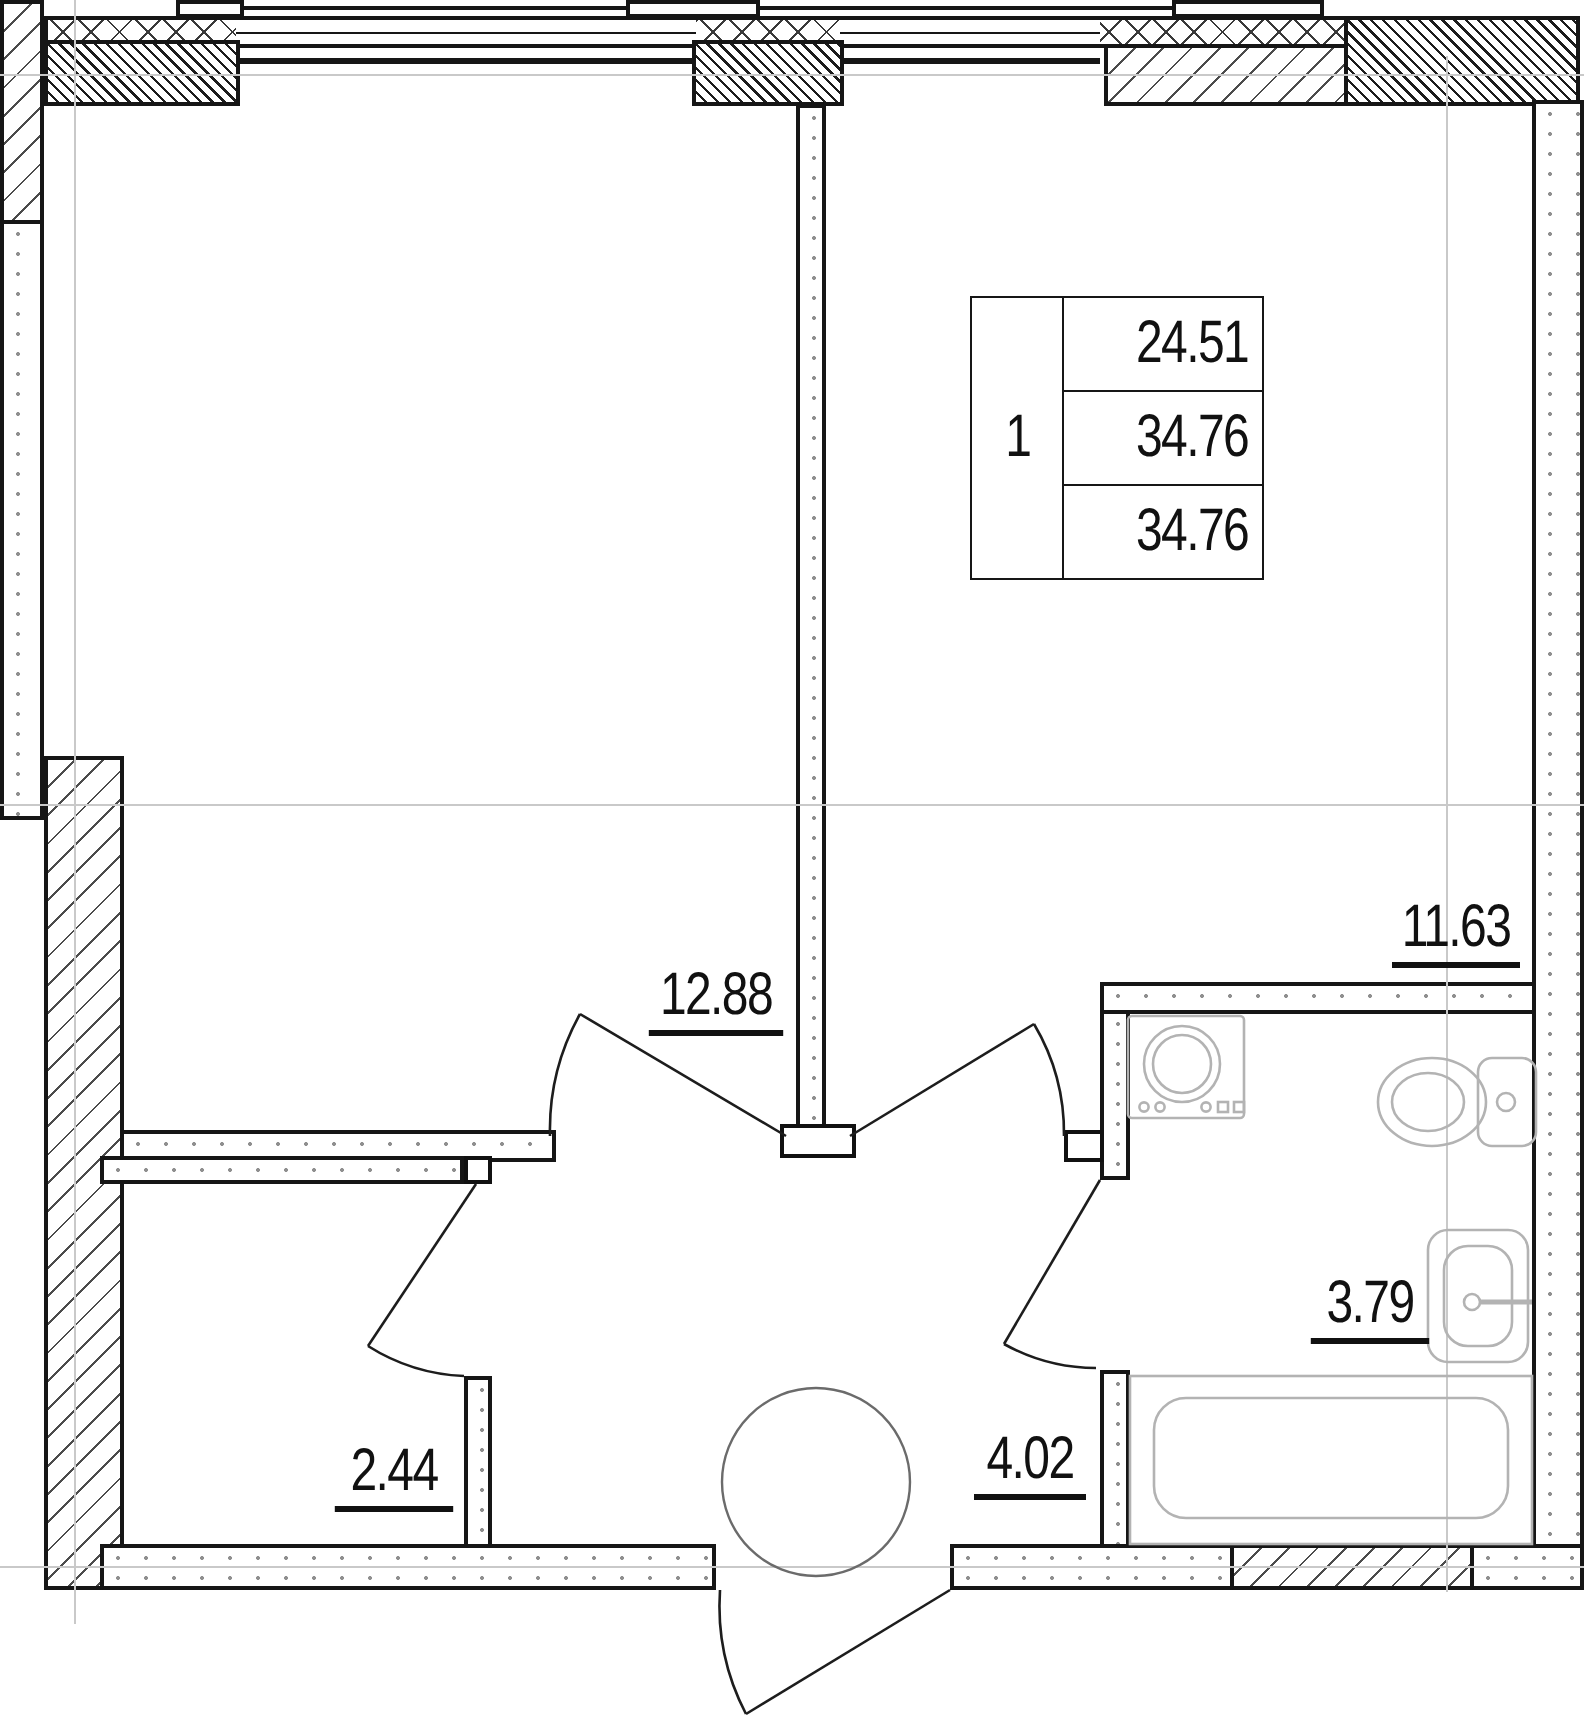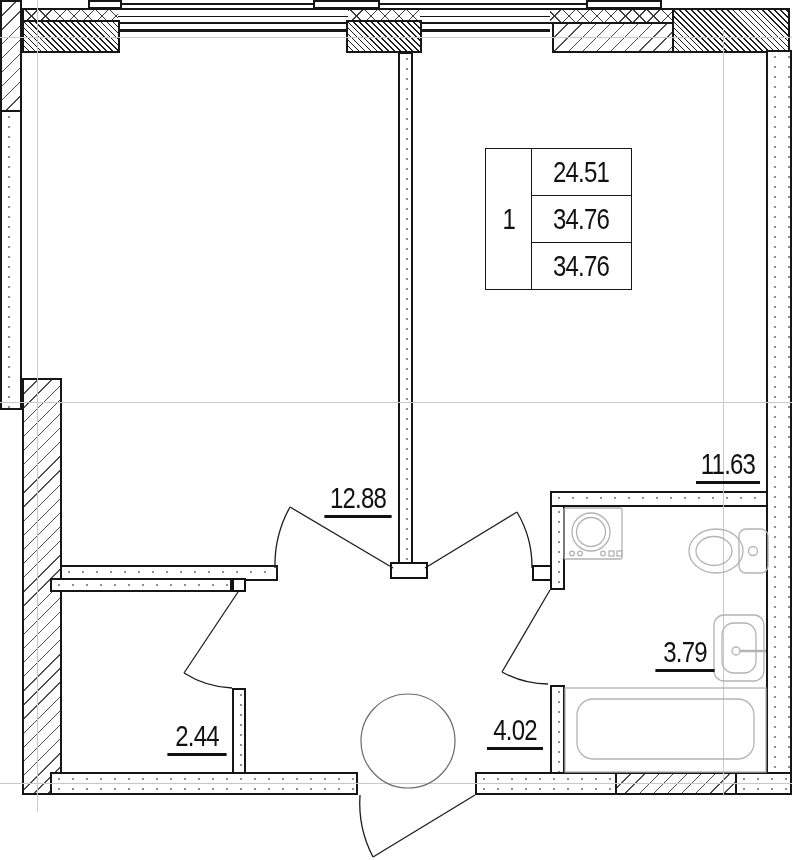--- a/index.html
+++ b/index.html
@@ -11,21 +11,21 @@
   .speckle{background-color:#fff;background-image:radial-gradient(circle,#8f8f8f 0.9px,transparent 1.1px);background-size:14px 10px;}
   .hatch-dense{background-color:#fff;background-image:repeating-linear-gradient(45deg,transparent 0 3px,#1c1c1c 3px 4.2px);}
   .hatch-x{background-color:#fff;background-image:repeating-linear-gradient(45deg,transparent 0 9px,#3a3a3a 9px 10px),repeating-linear-gradient(135deg,transparent 0 9px,#3a3a3a 9px 10px);}
   .hatch-light{background-color:#fff;background-image:repeating-linear-gradient(135deg,transparent 0 9px,#4c4c4c 9px 10px);}
   .axis{background:#c9c9c9;}
   .blackbar{background:#161616;}
   .area-label{position:absolute;font-size:30px;line-height:1.05;color:#111;text-align:center;border-bottom:3px solid #111;padding:0 3px 1px;transform:scaleX(0.8);transform-origin:center;letter-spacing:-1px;white-space:nowrap;}
   .info-table{position:absolute;left:485px;top:148px;width:147px;height:142px;display:flex;font-size:30px;color:#111;}
   .it-left{width:45px;border:1.5px solid #161616;display:flex;align-items:center;justify-content:center;background:#fff;}
   .it-col{flex:1;display:flex;flex-direction:column;margin-left:-1.5px;}
-  .it-cell{flex:1;border:1.5px solid #161616;margin-top:-1.5px;display:flex;align-items:center;justify-content:center;background:#fff;}
+  .it-cell{flex:1;border:1.5px solid #161616;margin-top:-1.5px;display:flex;align-items:center;justify-content:flex-end;background:#fff;}
   .it-cell:first-child{margin-top:0;}
   .cond{transform:scaleX(0.8);transform-origin:center;letter-spacing:-1px;white-space:nowrap;}
   svg{position:absolute;left:0;top:0;}
 </style>
 </head>
 <body>
 
 <div id="plan">
 
   <div class="abs blackbar" style="left:90px;top:3px;width:572px;height:2px;"></div>

